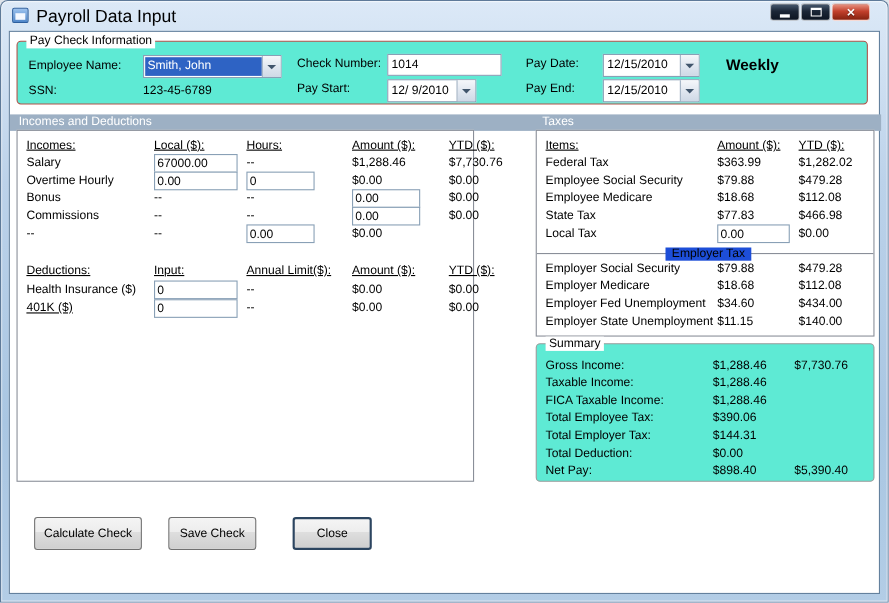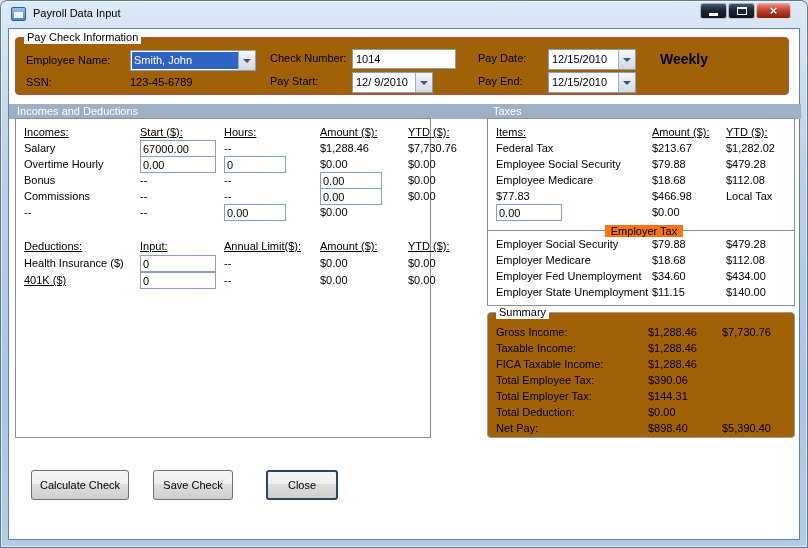--- a/index.html
+++ b/index.html
@@ -11,36 +11,36 @@
     background:linear-gradient(180deg,#dce9f7 0%,#bcd2ea 30%,#a9c6e2 70%,#b3cde6 100%);
     box-shadow: inset 0 0 0 1px #5e7a99, inset 0 0 0 2px rgba(255,255,255,.55); }
 
   
   .titlebar { position:absolute; left:0; top:0; width:100%; height:28px; }
   .app-icon { position:absolute; left:11px; top:7px; width:15px; height:14px;
     border:1px solid #2d5f9e; border-radius:2px;
     background:linear-gradient(180deg,#9cc2ee,#4f86c9); }
   .app-icon::after { content:""; position:absolute; left:2px; top:4px; right:2px; bottom:2px;
     background:#f4f8ff; }
-  .title-text { position:absolute; left:33px; top:7px; font-size:11px; color:#000; white-space:nowrap; }
+  .title-text { position:absolute; left:33px; top:7px; font-size:16px; color:#000; white-space:nowrap; }
   .capbtns { position:absolute; right:17px; top:3px; display:flex; gap:1px; }
   .cap { height:16px; border:1px solid rgba(255,255,255,.65); border-radius:3px;
     display:flex; align-items:center; justify-content:center; cursor:default; }
   .cap.minb, .cap.maxb { width:27px; background:linear-gradient(180deg,#46586e 0%,#1b2636 45%,#0d1522 100%); }
   .cap.closeb { width:35px; background:linear-gradient(180deg,#e79180 0%,#c2402c 45%,#84210f 100%); }
   .glyph-min { display:block; width:9px; height:3px; background:#fff; margin-top:6px; }
   .glyph-max { display:block; width:10px; height:8px; border:1px solid #fff; border-top-width:2px; }
   .glyph-close { color:#fff; font-size:13px; font-weight:bold; line-height:1; margin-top:-1px;
     text-shadow:0 1px 1px rgba(0,0,0,.5); }
 
   
   .client { position:absolute; left:8px; top:28px; right:8px; bottom:8px;
     background:#fff; border:1px solid #64819e; font-size:11px; color:#000; }
 
-  .groupbox { position:absolute; border:1px solid #9b9b9b; border-radius:4px; background:#a16207; }
+  .groupbox { position:absolute; border:1px solid #9b9b9b; border-radius:4px; background:#5eead4; }
   .groupbox.red { border-color:#b2524a; }
   .legend { position:absolute; top:-7px; left:8px; background:#fff; padding:0 3px;
     font-size:11px; line-height:13px; white-space:nowrap; }
 
   .pc-label { position:absolute; white-space:nowrap; }
   .bold-big { font-size:14px; font-weight:bold; }
 
   .field { position:absolute; border:1px solid #89a0b6; background:#fff; height:20px;
     font-family:"Liberation Sans",sans-serif; font-size:11px; padding:0 3px; }
 
@@ -70,21 +70,21 @@
 
   .c { white-space:nowrap; line-height:15px; }
   .u { text-decoration:underline; }
   .in { height:17px; border:1px solid #89a0b6; background:#fff; margin-top:-1px;
     font-family:"Liberation Sans",sans-serif; font-size:11px; padding:0 2px; }
   .w76 { width:76px; } .w62 { width:62px; } .w66 { width:66px; }
 
   .emp-legend { grid-column:1 / -1; position:relative; height:20px; text-align:center; }
   .emp-legend::before { content:""; position:absolute; left:-8px; right:-2px; top:9px;
     border-top:1px solid #8a8f99; }
-  .emp-legend span { position:relative; background:#f97316; padding:0 6px; line-height:20px; }
+  .emp-legend span { position:relative; background:#1d4ed8; padding:0 6px; line-height:20px; }
 
   .sum-box { left:478px; top:283px; width:308px; height:126px; }
 
   .btn { position:absolute; top:441px; height:30px; border:1px solid #707070; border-radius:3px;
     background:linear-gradient(180deg,#f4f4f4 0%,#ededed 45%,#dedede 46%,#cfcfcf 100%);
     font-size:11px; display:flex; align-items:center; justify-content:center; cursor:default; }
   .btn.calc { left:22px;  width:98px; }
   .btn.save { left:144px; width:80px; }
   .btn.closed { left:257px; width:72px; border:2px solid #2c4560; }
 </style>
@@ -156,21 +156,21 @@
     </div>
 
     <div class="section-bar">
       <span class="s1">Incomes and Deductions</span>
       <span class="s2">Taxes</span>
     </div>
 
     <div class="panel leftp">
       <div class="grid inc-grid">
         <div class="c u">Incomes:</div>
-        <div class="c u">Start ($):</div>
+        <div class="c u">Local ($):</div>
         <div class="c u">Hours:</div>
         <div class="c u">Amount ($):</div>
         <div class="c u">YTD ($):</div>
 
         <div class="c">Salary</div>
         <div class="c"><input class="in w76" value="67000.00" style=""></div>
         <div class="c">--</div>
         <div class="c">$1,288.46</div>
         <div class="c">$7,730.76</div>
 
@@ -219,31 +219,32 @@
       </div>
     </div>
 
     <div class="panel taxp">
       <div class="grid tax-grid">
         <div class="c u">Items:</div>
         <div class="c u">Amount ($):</div>
         <div class="c u">YTD ($):</div>
 
         <div class="c">Federal Tax</div>
-        <div class="c">$213.67</div>
+        <div class="c">$363.99</div>
         <div class="c">$1,282.02</div>
 
         <div class="c">Employee Social Security</div>
         <div class="c">$79.88</div>
         <div class="c">$479.28</div>
 
         <div class="c">Employee Medicare</div>
         <div class="c">$18.68</div>
         <div class="c">$112.08</div>
 
+        <div class="c">State Tax</div>
         <div class="c">$77.83</div>
         <div class="c">$466.98</div>
 
         <div class="c">Local Tax</div>
         <div class="c"><input class="in w66" value="0.00" style=""></div>
         <div class="c">$0.00</div>
 
         <div class="emp-legend"><span>Employer Tax</span></div>
 
         <div class="c">Employer Social Security</div>

